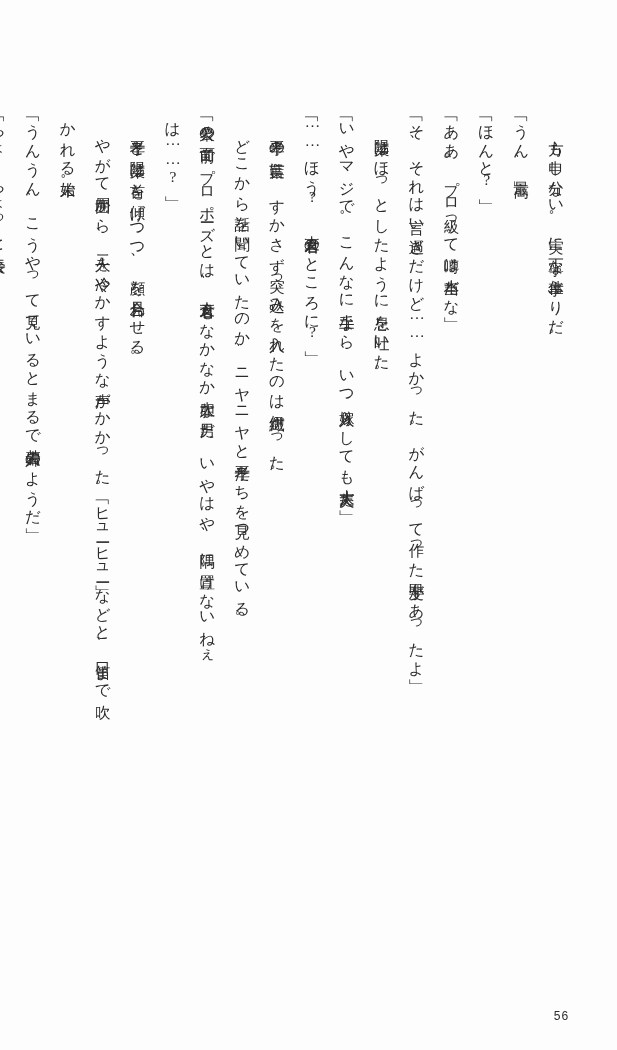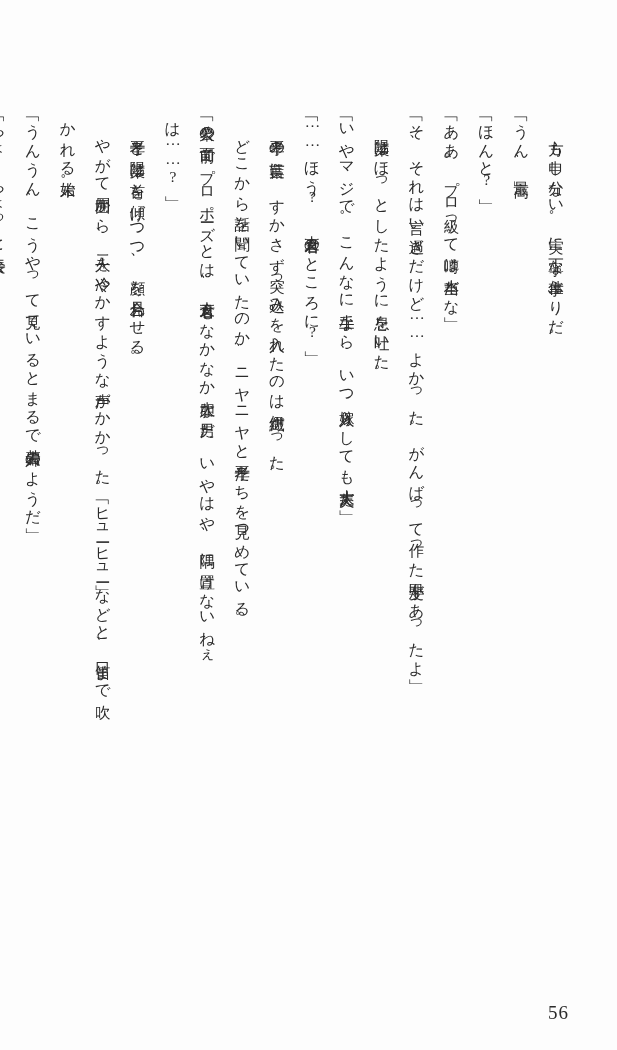--- a/index.html
+++ b/index.html
@@ -48,22 +48,22 @@
     white-space: normal;
     text-indent: 0;
   }
   .para.indent {
     text-indent: 1em;
   }
   .page-number {
     position: absolute;
     bottom: 26px;
     right: 48px;
-    font-size: 19px;
-    font-family: Liberation Serif, serif;
+    font-size: 12px;
+    font-family: Liberation Mono, monospace;
     color: #2b2b2b;
     letter-spacing: 0.05em;
   }
 </style>
 </head>
 <body>
 
 <div class="page">
 
   <div class="text-block">

